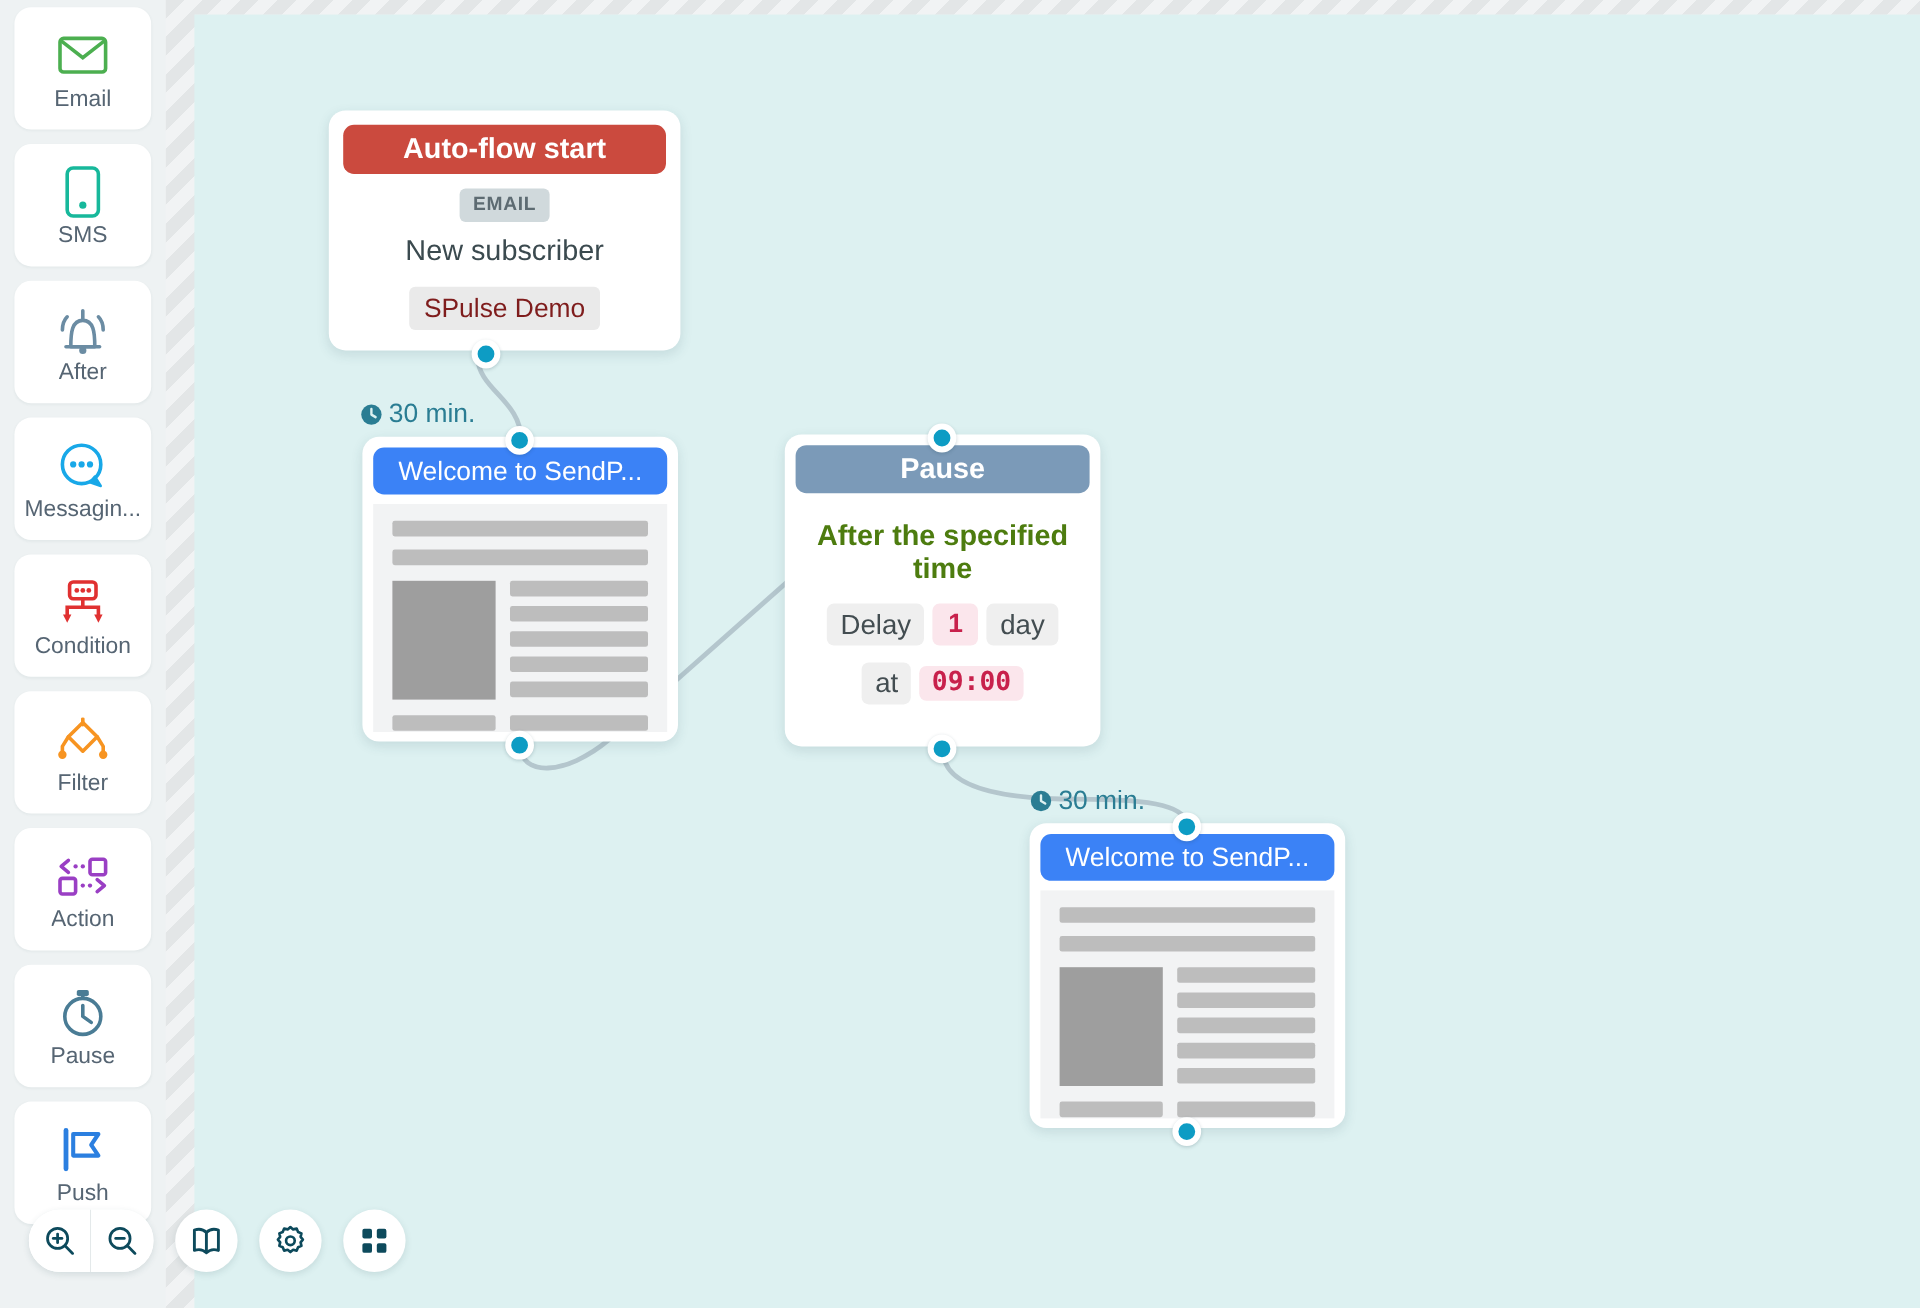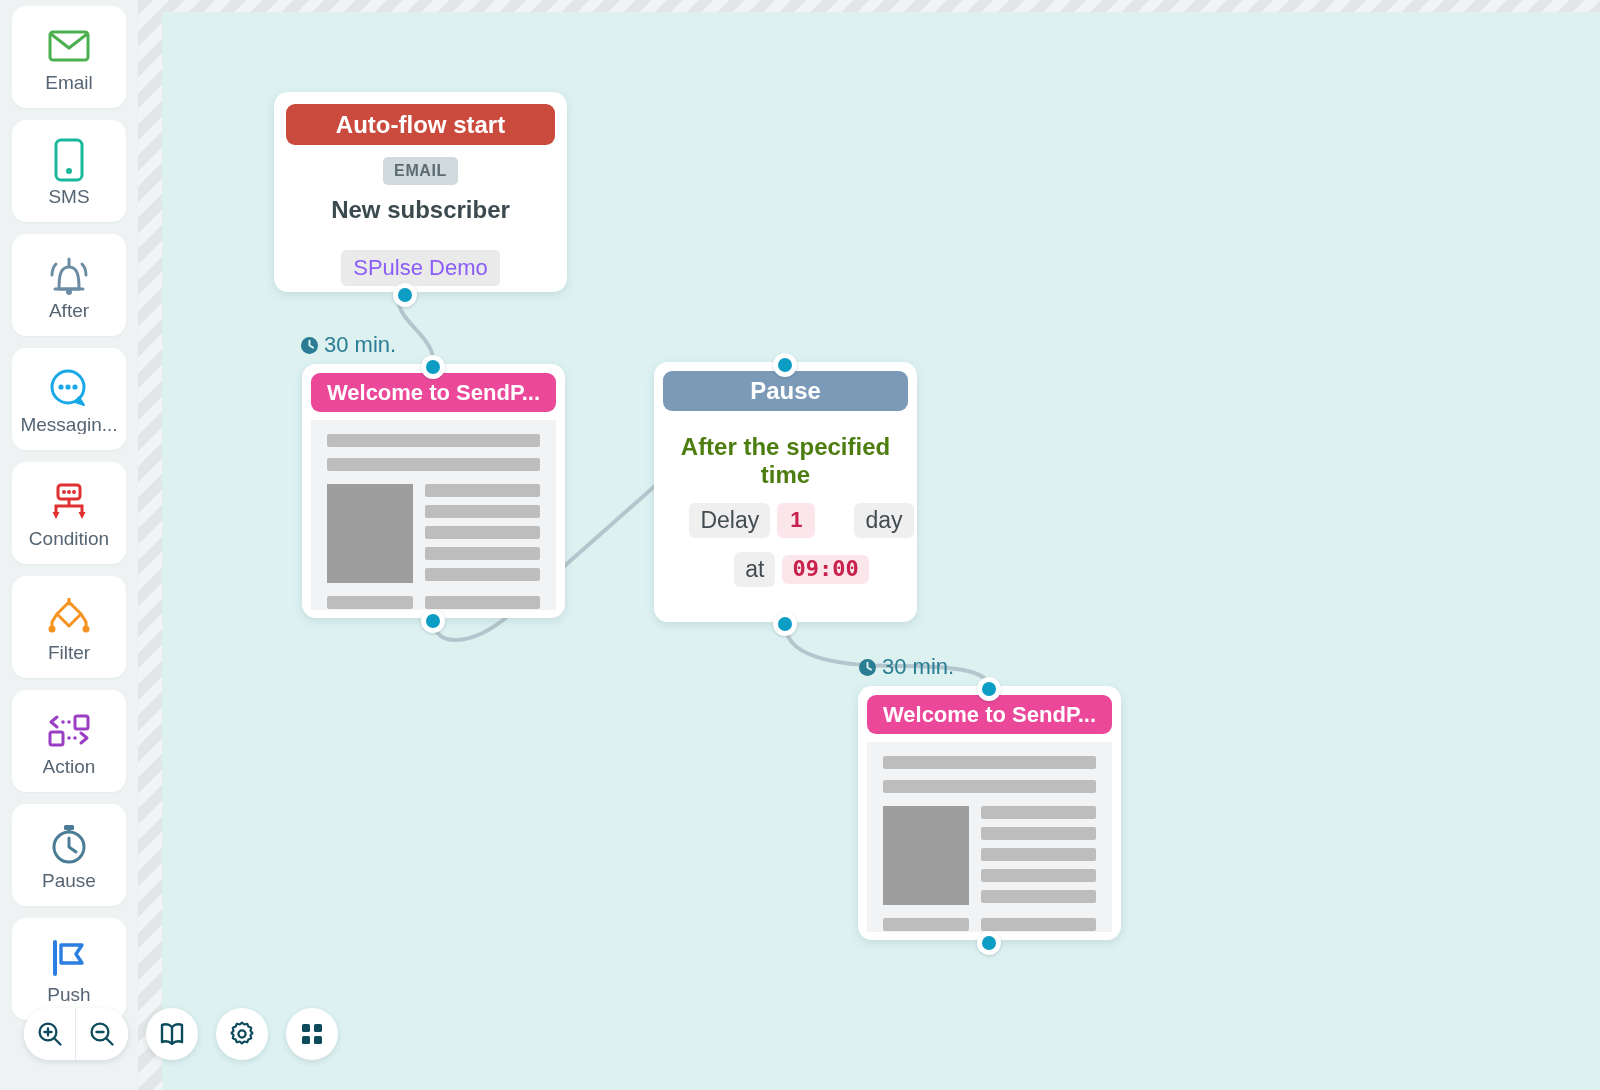--- a/index.html
+++ b/index.html
@@ -105,37 +105,37 @@
   .chip {
     display: inline-block;
     background: #d0d9dc;
     color: #5d6b72;
     font-size: 16px; font-weight: bold;
     letter-spacing: .6px;
     padding: 5px 11px;
     border-radius: 5px;
   }
   .trig-title {
-    font-size: 24px; font-weight: bold; color: #3b4a4f;
+    font-size: 24px; font-weight: normal; color: #3b4a4f;
     margin-top: 11px;
   }
   .chip2 {
     display:inline-block;
-    background: #eaeaea; color: #8b5cf6;
+    background: #eaeaea; color: #7f1d1d;
     font-size: 22px;
     padding: 5px 12px;
     border-radius: 5px;
-    margin-top: 26px;
+    margin-top: 15px;
   }
 
   
   .node-email { width: 263px; height: 254px; padding: 9px; }
   .eml-hdr {
-    background: #ec4899; height: 39px; font-size: 22px; border-radius: 9px;
-    color:#fff; font-weight:bold;
+    background: #3b82f6; height: 39px; font-size: 22px; border-radius: 9px;
+    color:#fff; font-weight:normal;
     display:flex; align-items:center; justify-content:center;
     padding: 0 0;
   }
   .eml-hdr span { white-space:nowrap; overflow:hidden; text-overflow:ellipsis; }
   .eml-body {
     margin-top: 8px;
     background: #f2f3f4;
     height: 190px;
     overflow: hidden;
     padding: 14px 16px 0 16px;
@@ -154,21 +154,21 @@
   
   #node-pause { left: 496px; top: 350px; width: 263px; height: 260px; padding: 9px; }
   #pause-hdr { background: #7b9ab8; height: 40px; font-size: 24px; border-radius: 9px; }
   .pause-sub {
     text-align:center; font-size: 24px; font-weight:bold; color:#4d7c0f;
     margin-top: 22px; line-height: 1.17; padding: 0 6px;
   }
   .pause-row { display:flex; justify-content:center; align-items:center; gap: 7px; margin-top: 14px; }
   .tok {
     background:#efefef; color:#434d51; font-size: 23px;
-    padding: 3px 11px; border-radius: 6px; line-height:1.25;margin-left:32px;
+    padding: 3px 11px; border-radius: 6px; line-height:1.25;
   }
   .tok-num {
     background:#fbe6ec; color:#c8214c; font-size: 22px; font-weight:bold;
     padding: 3px 13px; border-radius: 6px; line-height:1.3;
   }
   .tok-time {
     background:#fbe6ec; color:#c8214c; font-size: 22px; font-weight:bold;
     font-family: "DejaVu Sans Mono", monospace;
     padding: 0 10px; border-radius: 6px; line-height:1.3;
   }

